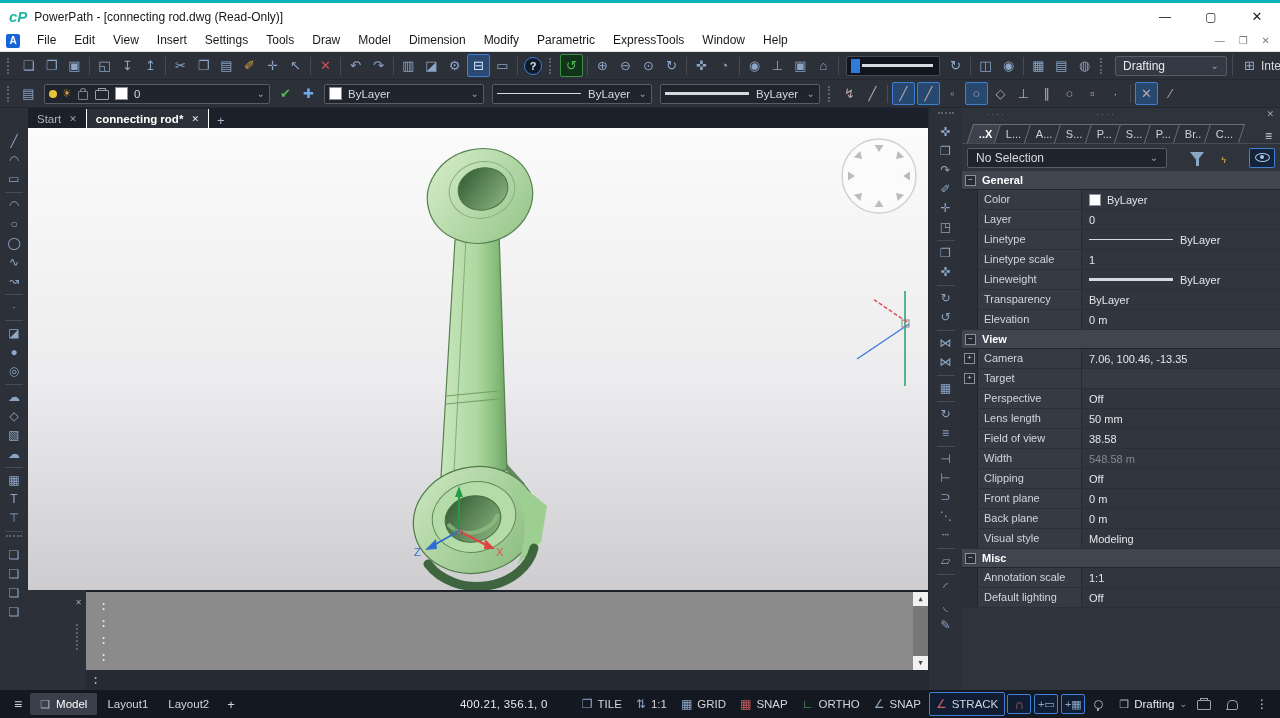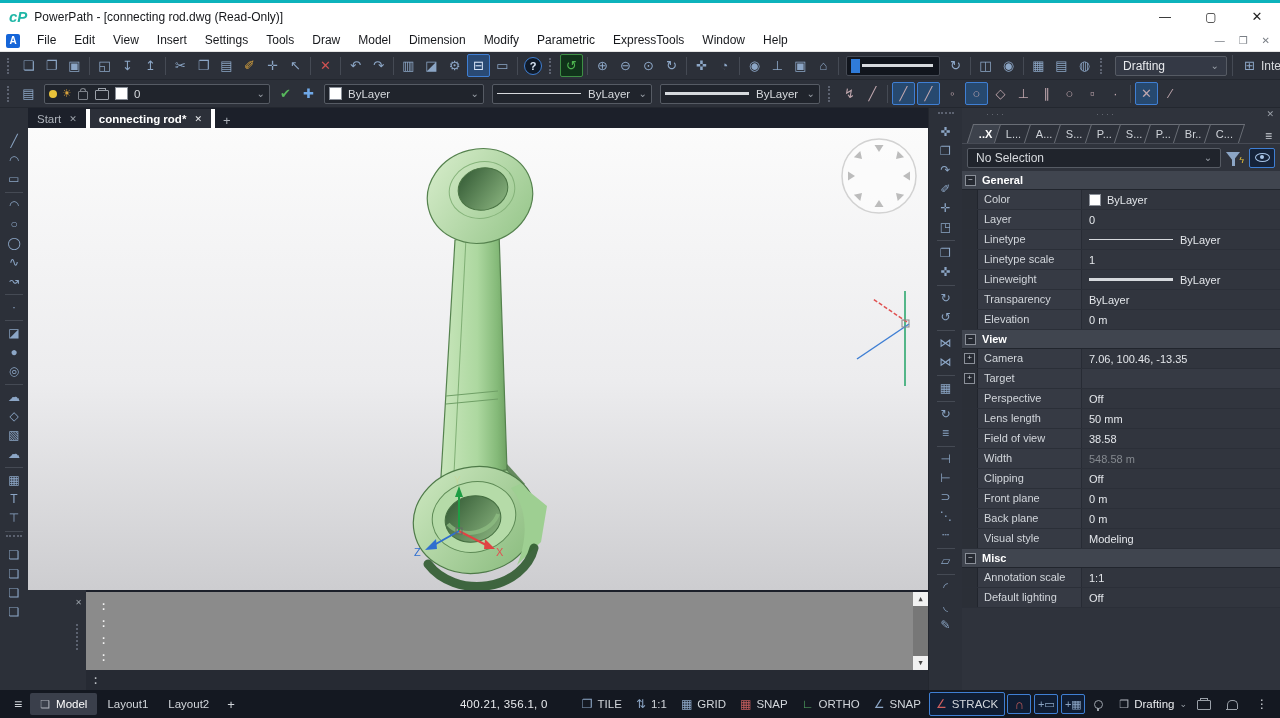--- a/index.html
+++ b/index.html
@@ -67,21 +67,21 @@
   .pline.thick{border-top-width:3px;}
   .ws-combo{width:112px;height:20px;background:#343945;border:1px solid #565b64;border-radius:2px;
     display:flex;align-items:center;padding:0 7px;font-size:12px;color:#e8eaed;margin:0 5px;flex:0 0 auto;box-sizing:border-box;}
   .ws-combo .chev{margin-left:auto;color:#9aa0a8;font-size:10px;}
   .ws-interface{display:flex;align-items:center;font-size:12px;color:#d7dade;flex:0 0 auto;
     border-left:1px solid #454a54;padding-left:5px;white-space:nowrap;width:70px;overflow:hidden;}
   
   .doc-tabbar{position:absolute;left:28px;top:108px;width:900px;height:20px;background:#1c202a;
     display:flex;align-items:flex-end;}
   .doc-tab{height:19px;display:flex;align-items:center;padding:0 9px;font-size:11.5px;color:#aeb3bb;
-    border-right:4px solid #ffffff;gap:8px;text-align:center;}
+    border-right:1px solid #ffffff;gap:8px;text-align:center;}
   .doc-tab.active{background:#2c3039;color:#ffffff;font-weight:bold;}
   .dt-close{font-size:9px;color:#9aa0a8;}
   .doc-tab.active .dt-close{color:#e8eaed;}
   .dt-new{color:#aeb3bb;font-size:13px;padding:0 8px;}
   
   .left-toolbar{position:absolute;left:0;top:108px;width:28px;height:582px;background:#2c3039;
     display:flex;flex-direction:column;align-items:center;padding-top:24px;box-sizing:border-box;overflow:hidden;}
   .left-toolbar .tb-icon,.right-toolbar .tb-icon{width:20px;height:19px;line-height:19px;font-size:12px;margin:0;}
   .right-toolbar{position:absolute;left:928px;top:108px;width:34px;height:582px;background:#2c3039;
     display:flex;flex-direction:column;align-items:center;padding-top:4px;box-sizing:border-box;overflow:hidden;border-left:1px solid #23272f;}
@@ -95,21 +95,21 @@
   .pp-top{height:12px;display:flex;align-items:center;color:#6a6e76;font-size:9px;letter-spacing:2px;}
   .pp-top .dots{margin-left:24px;}
   .pp-top .dots2{margin-left:90px;}
   .pp-close{margin-left:auto;margin-right:6px;color:#9aa0a8;font-size:9px;letter-spacing:0;}
   .pp-tabs{height:23px;display:flex;align-items:flex-end;padding-left:12px;border-bottom:1px solid #474b55;}
   .ptab{height:18px;line-height:18px;padding:0 8px;background:#2c3039;border:1px solid #6a6e76;border-bottom:none;
     transform:skewX(-18deg);margin-left:-4px;font-size:11px;color:#cfd3d9;}
   .ptab>span{display:inline-block;transform:skewX(18deg);}
   .ptab.active{background:#3d424c;color:#ffffff;font-weight:bold;}
   .ptab-menu{margin-left:auto;margin-right:8px;color:#cfd3d9;font-size:12px;}
-  .pp-sel{height:27px;display:flex;align-items:center;padding:0 5px;gap:5px;}
+  .pp-sel{height:27px;display:flex;align-items:center;padding:0 5px;gap:23px;}
   .pp-sel .sel-combo{flex:1;height:20px;background:#20242c;border:1px solid #565b64;border-radius:2px;
     display:flex;align-items:center;padding:0 8px;font-size:12px;color:#d7dade;box-sizing:border-box;}
   .pp-sel .chev{margin-left:auto;color:#9aa0a8;font-size:10px;}
   .funnel{width:0;height:0;border-left:7px solid transparent;border-right:7px solid transparent;
     border-top:9px solid #8ca6c6;position:relative;margin-top:-3px;}
   .funnel:after{content:"";position:absolute;left:-1.5px;top:-3px;width:3px;height:8px;background:#8ca6c6;}
   .bolt{color:#e8c23a;font-size:9px;margin-left:-6px;margin-top:4px;}
   .eye-btn{width:26px;height:20px;border:1px solid #3f7fd4;border-radius:2px;background:#15233a;
     display:flex;align-items:center;justify-content:center;box-sizing:border-box;}
   .eye-shape{width:15px;height:9px;border:1.5px solid #a8c5e8;border-radius:50%;position:relative;box-sizing:border-box;}

